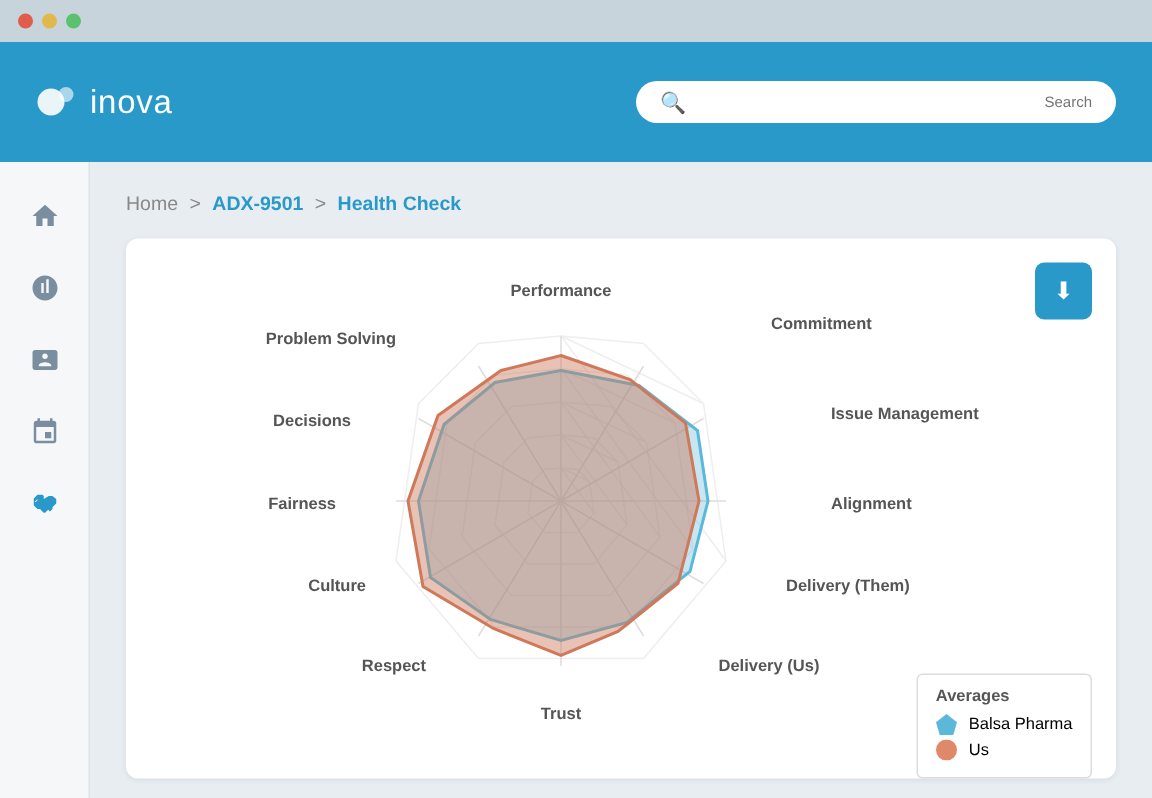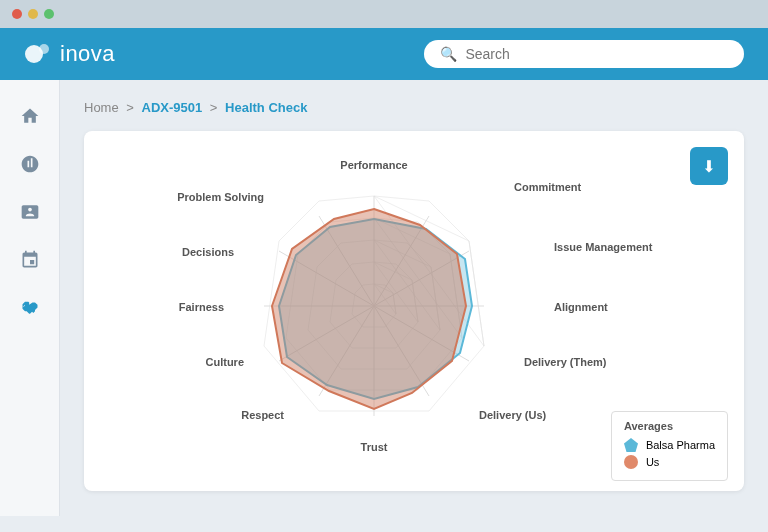--- a/index.html
+++ b/index.html
@@ -22,21 +22,21 @@
       gap: 6px;
     }
     .dot { width: 10px; height: 10px; border-radius: 50%; }
     .dot-red { background: #e05c4b; }
     .dot-yellow { background: #e0b84b; }
     .dot-green { background: #5cc16e; }
 
     
     .header {
       background: #2899c8;
-      height: 52px;
+      height: 80px;
       display: flex;
       align-items: center;
       padding: 0 24px;
     }
     .logo {
       display: flex;
       align-items: center;
       gap: 6px;
       color: white;
       font-size: 22px;
@@ -54,24 +54,25 @@
       background: white;
       border-radius: 20px;
       padding: 6px 16px;
       width: 320px;
       gap: 8px;
     }
     .search-icon { color: #aaa; font-size: 14px; }
     .search-input {
       border: none;
       outline: none;
-      font-size: 14px;
+      font-size: 10px;
       color: #6d28d9;
       width: 100%;
       background: transparent;
+      text-align: right;
     }
 
     
     .main-layout {
       display: flex;
       height: calc(532px - 28px - 68px);
     }
 
     
     .sidebar {
@@ -147,21 +148,21 @@
       align-items: center;
       justify-content: center;
       height: 100%;
       position: relative;
       font-weight: bold;
     }
 
     
     .legend {
       position: absolute;
-      bottom: 10px;
+      bottom: 0;
       right: 16px;
       border: 1px solid #ddd;
       border-radius: 4px;
       padding: 8px 12px;
       font-size: 11px;
       background: white;
     }
     .legend-title { font-weight: 600; margin-bottom: 6px; color: #555; font-size: 11px; }
     .legend-item { display: flex; align-items: center; gap: 8px; margin-bottom: 3px; }
   </style>

